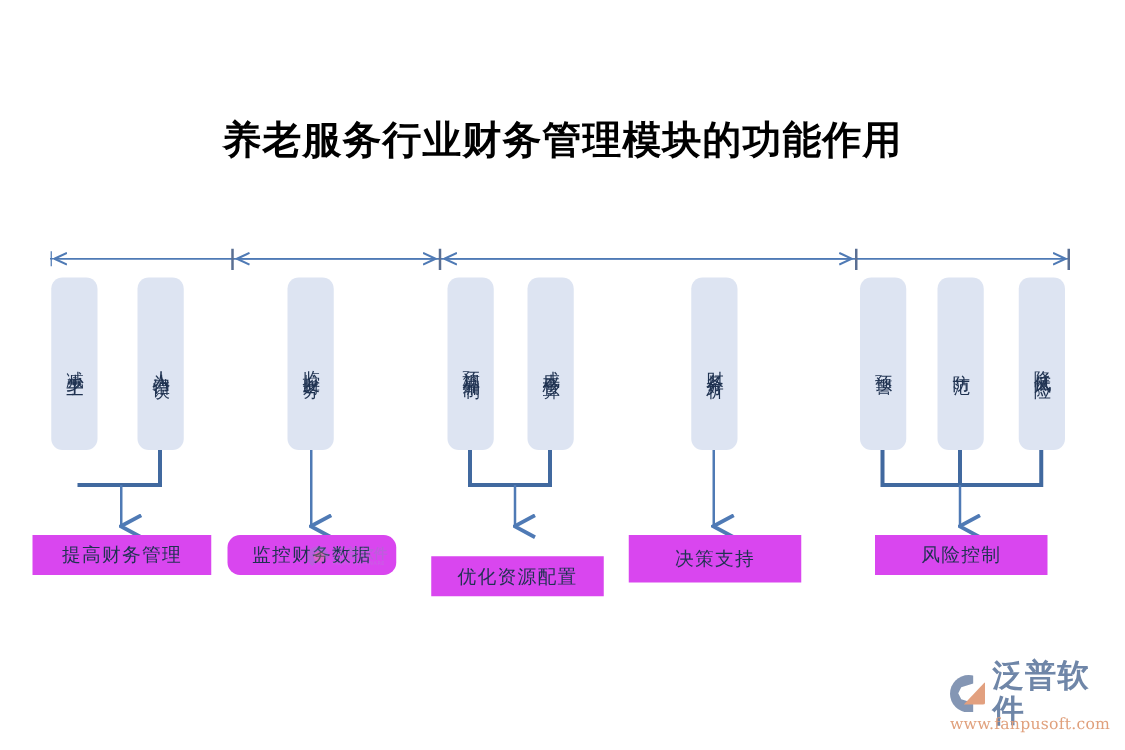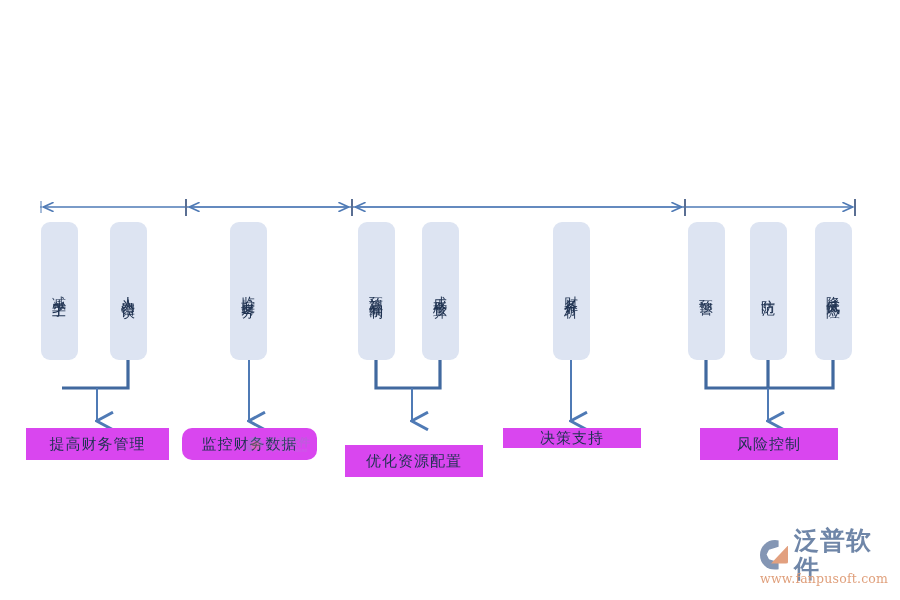--- a/index.html
+++ b/index.html
@@ -116,20 +116,21 @@
     font-weight:400;
     text-align:center;
     width:128px;
   }
 </style>
 </head>
 <body>
 
 <div id="canvas">
 
+  <div class="title">养老服务行业财务管理模块的功能作用</div>
 
   <svg id="wires" viewBox="0 0 900 600">
     <defs>
       <marker id="ah" markerWidth="9" markerHeight="9" refX="8" refY="4.5" orient="auto">
         <path d="M0,0.6 L8.4,4.5 L0,8.4" fill="none" stroke="#4f7ab5" stroke-width="1.4"></path>
       </marker>
       <marker id="ahd" markerWidth="10" markerHeight="10" refX="5" refY="9" orient="auto">
         <path d="M0.6,1 L5,9.2 L9.4,1" fill="none" stroke="#4f7ab5" stroke-width="1.5"></path>
       </marker>
     </defs>
@@ -197,21 +198,21 @@
   <div id="result-host">
       <div class="result" style="left: 26px; top: 428px; width: 143px; height: 32px;">
         <span>提高财务管理</span>
       </div>
       <div class="result" style="left: 182px; top: 428px; width: 135px; height: 32px; border-radius: 10px;">
         <span>监控财务数据</span>
       </div>
       <div class="result" style="left: 345px; top: 429px; width: 138px; height: 32px; margin-top: 16px;">
         <span>优化资源配置</span>
       </div>
-      <div class="result" style="left: 503px; top: 428px; width: 138px; height: 20px;">
+      <div class="result" style="left: 503px; top: 428px; width: 138px; height: 38px;">
         <span>决策支持</span>
       </div>
       <div class="result" style="left: 700px; top: 428px; width: 138px; height: 32px;">
         <span>风险控制</span>
       </div>
     </div>
 
   <div class="wm-mid">
     <div class="wm-mark"></div>
     <div>

